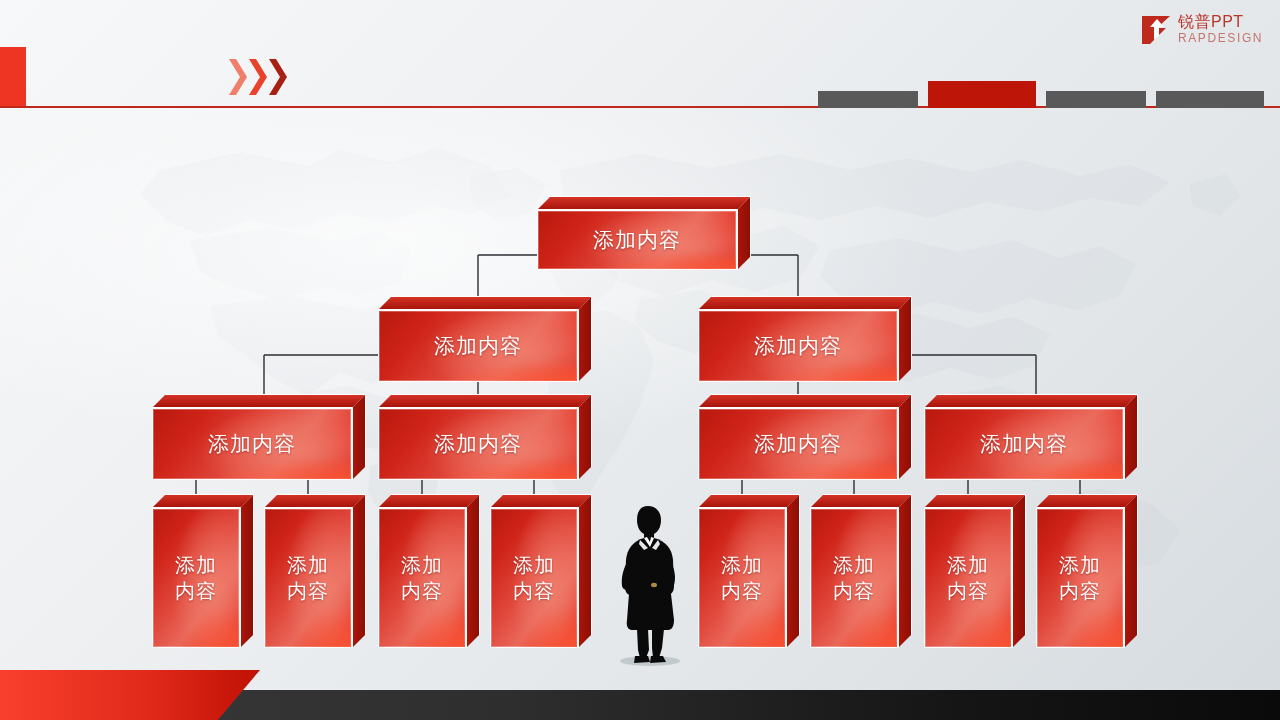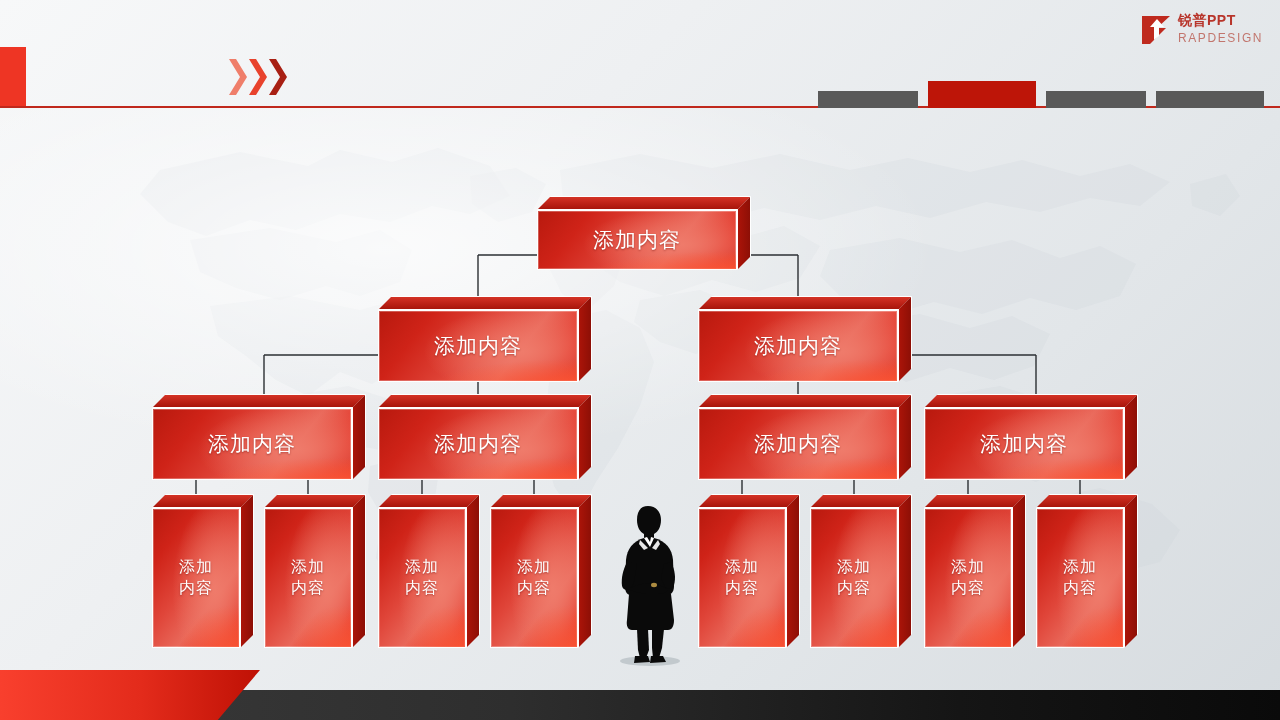--- a/index.html
+++ b/index.html
@@ -51,21 +51,21 @@
   
   #nav-tabs { position:absolute; left:818px; top:80px; width:446px; height:28px; }
   .nav-tab { position:absolute; bottom:0; }
   .nav-tab.inactive { height:17px; background:#595959; }
   .nav-tab.active    { height:27px; background:#bd1508; }
 
   
   #logo { position:absolute; right:16px; top:12px; width:124px; height:40px; }
   #logo-mark { position:absolute; left:0; top:2px; width:34px; height:32px; }
   #logo-text {
-    position:absolute; left:38px; top:0px; font-size:14px; font-weight:bold;
+    position:absolute; left:38px; top:0px; font-size:16px; font-weight:normal;
     color:#b8352b; letter-spacing:.5px; white-space:nowrap;
   }
   #logo-sub {
     position:absolute; left:38px; top:19px; font-size:12px;
     color:#c2766e; letter-spacing:1.6px; white-space:nowrap;
     font-family:"Liberation Sans","DejaVu Sans",sans-serif;
   }
 
   
   #chart { position:absolute; left:0; top:0; width:1280px; height:720px; }
@@ -99,21 +99,21 @@
     background:linear-gradient(90deg,#ab1409 0%,#8d0f06 100%);
     border:1px solid #ffffff;
   }
   .node .label {
     position:absolute; left:0; top:0; right:0; bottom:0; z-index:5;
     display:flex; align-items:center; justify-content:center; text-align:right;
     color:#ffffff; font-size:21px; line-height:1.22; letter-spacing:1px;
     text-shadow:0 1px 2px rgba(90,0,0,.45);
     white-space:pre-line; padding:2px;
   }
-  .node.leaf .label { font-size:16px; line-height:1.3; }
+  .node.leaf .label { font-size:20px; line-height:1.3; }
 
   
   #person { position:absolute; left:604px; top:500px; width:94px; height:168px; }
   #person svg { width:100%; height:100%; display:block; }
 
   
   #bottom-dark {
     position:absolute; left:0; bottom:0; width:1280px; height:30px;
     background:linear-gradient(90deg,#3a3a3a 0%,#2e2e2e 40%,#151515 75%,#0a0a0a 100%);
   }

